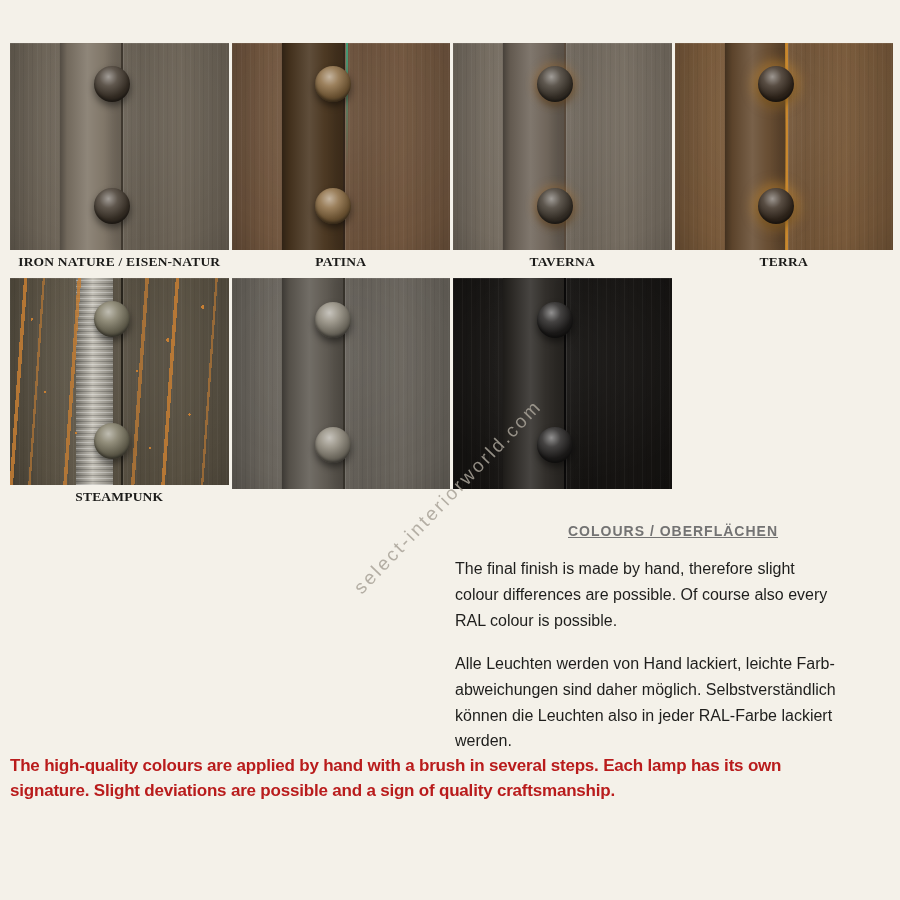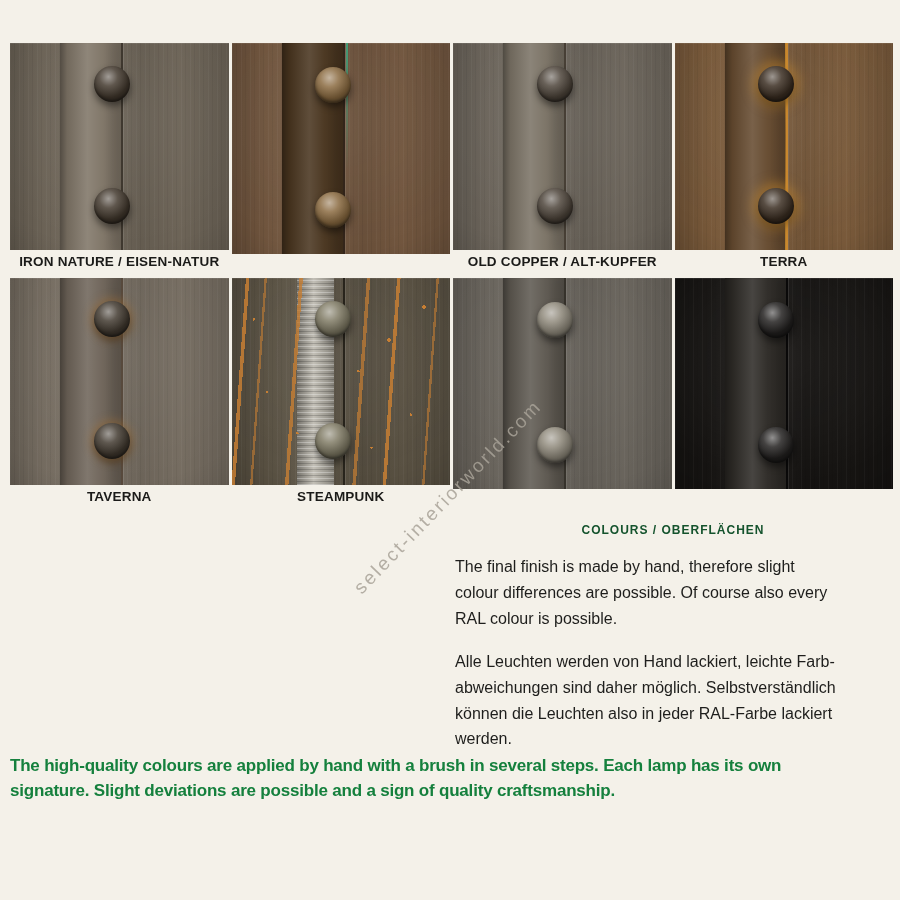--- a/index.html
+++ b/index.html
@@ -47,20 +47,21 @@
     background-color:var(--rivet);
     background-image:radial-gradient(circle at 40% 30%, rgba(255,255,255,0.50) 0%, rgba(255,255,255,0.15) 28%, rgba(0,0,0,0.25) 62%, rgba(0,0,0,0.60) 100%);
     box-shadow:0 4px 7px rgba(0,0,0,0.45), inset 0 -2px 3px rgba(0,0,0,0.40);
   }
   .rivet.top{top:calc(20% - 18px);}
   .rivet.bottom{top:calc(79% - 18px);}
   .label{
     height:29px;line-height:24px;text-align:center;
     font-size:13.5px;font-weight:700;letter-spacing:0.2px;color:#1b1b19;
     white-space:nowrap;
+    font-family:Liberation Serif, serif;
   }
 
   
   .sw-patina .accent-layer{
     background-image:linear-gradient(180deg, rgba(64,160,122,0.95) 0%, rgba(64,160,122,0.25) 70%, rgba(64,160,122,0) 100%);
     background-repeat:no-repeat;background-size:2px 60%;background-position:53% 0;
   }
   .sw-terra .accent-layer{
     background-image:linear-gradient(180deg, rgba(206,141,45,0.9) 0%, rgba(206,141,45,0.45) 45%, rgba(206,141,45,0.85) 100%);
     background-repeat:no-repeat;background-size:3px 100%;background-position:51.4% 0;
@@ -97,32 +98,32 @@
   .sw-black-silver .seam{width:6px;}
   .sw-black-silver .rivet::after{
     content:"";position:absolute;left:24%;top:18%;width:46%;height:42%;border-radius:50%;
     background:radial-gradient(circle, rgba(225,220,210,0.65) 0%, rgba(225,220,210,0.18) 50%, transparent 72%);
   }
 
   
   .info-block{grid-column:3 / 5;grid-row:3;padding:0 2px;}
   .info-heading{
     margin:10px 0 0;text-align:center;
-    font-size:12px;font-weight:700;letter-spacing:1px;color:#14532d;
+    font-size:14px;font-weight:700;letter-spacing:1px;color:#737373;text-decoration:underline;
   }
   .info-text{
     margin:17px 0 0;font-size:16px;line-height:1.62;
     white-space:pre-line;color:#1e1e1c;
   }
 
   
   .footer{margin:5px 10px 0;}
   .footer p{
     margin:0 0 11px;font-size:17px;font-weight:700;letter-spacing:-0.2px;
-    line-height:25px;white-space:pre-line;color:#15803d;
+    line-height:25px;white-space:pre-line;color:#b91c1c;
   }
 
   
   .watermark{
     position:absolute;left:283px;top:443px;width:330px;
     text-align:center;font-size:19px;letter-spacing:2.5px;
     color:rgba(168,162,152,0.85);
     transform:rotate(-46deg);
     z-index:5;pointer-events:none;
   }
@@ -144,50 +145,41 @@
     <div class="label">IRON NATURE / EISEN-NATUR</div>
   </div>
       <div class="cell sw-patina" style="--base: #73573f; --strip: #49351f; --seam: #33251a; --rivet: #8a6a40; --accent: #40a07a;">
     <div class="photo">
       <div class="strip"></div>
       <div class="accent-layer"></div>
       <div class="seam"></div>
       <div class="rivet top"></div>
       <div class="rivet bottom"></div>
     </div>
-  </div>
-      <div class="cell sw-old-copper" style="--base: #6e675d; --strip: #7b7366; --seam: #473f35; --rivet: #4e453b;">
-    <div class="photo">
-      <div class="strip"></div>
-      <div class="accent-layer"></div>
-      <div class="seam"></div>
-      <div class="rivet top"></div>
-      <div class="rivet bottom"></div>
-    </div>
-    <div class="label">OLD COPPER / ALT-KUPFER</div>
+    <div class="label">PATINA</div>
+  </div>
+      <div class="cell sw-taverna" style="--base: #786f63; --strip: #6e6459; --seam: #57493c; --rivet: #423a30; --accent: #aa7332;">
+    <div class="photo">
+      <div class="strip"></div>
+      <div class="accent-layer"></div>
+      <div class="seam"></div>
+      <div class="rivet top"></div>
+      <div class="rivet bottom"></div>
+    </div>
+    <div class="label">TAVERNA</div>
   </div>
       <div class="cell sw-terra" style="--base: #7b5b3b; --strip: #664b30; --seam: #c9882e; --rivet: #3b2e22; --accent: #ce8d2d;">
     <div class="photo">
       <div class="strip"></div>
       <div class="accent-layer"></div>
       <div class="seam"></div>
       <div class="rivet top"></div>
       <div class="rivet bottom"></div>
     </div>
     <div class="label">TERRA</div>
-  </div>
-      <div class="cell sw-taverna" style="--base: #786f63; --strip: #6e6459; --seam: #57493c; --rivet: #423a30; --accent: #aa7332;">
-    <div class="photo">
-      <div class="strip"></div>
-      <div class="accent-layer"></div>
-      <div class="seam"></div>
-      <div class="rivet top"></div>
-      <div class="rivet bottom"></div>
-    </div>
-    <div class="label">TAVERNA</div>
   </div>
       <div class="cell sw-steampunk" style="--base: #5a5243; --strip: #b5b1a6; --seam: #28241c; --rivet: #7f7a64; --accent: #c67e33;">
     <div class="photo">
       <div class="strip"></div>
       <div class="accent-layer"></div>
       <div class="seam"></div>
       <div class="rivet top"></div>
       <div class="rivet bottom"></div>
     </div>
     <div class="label">STEAMPUNK</div>

